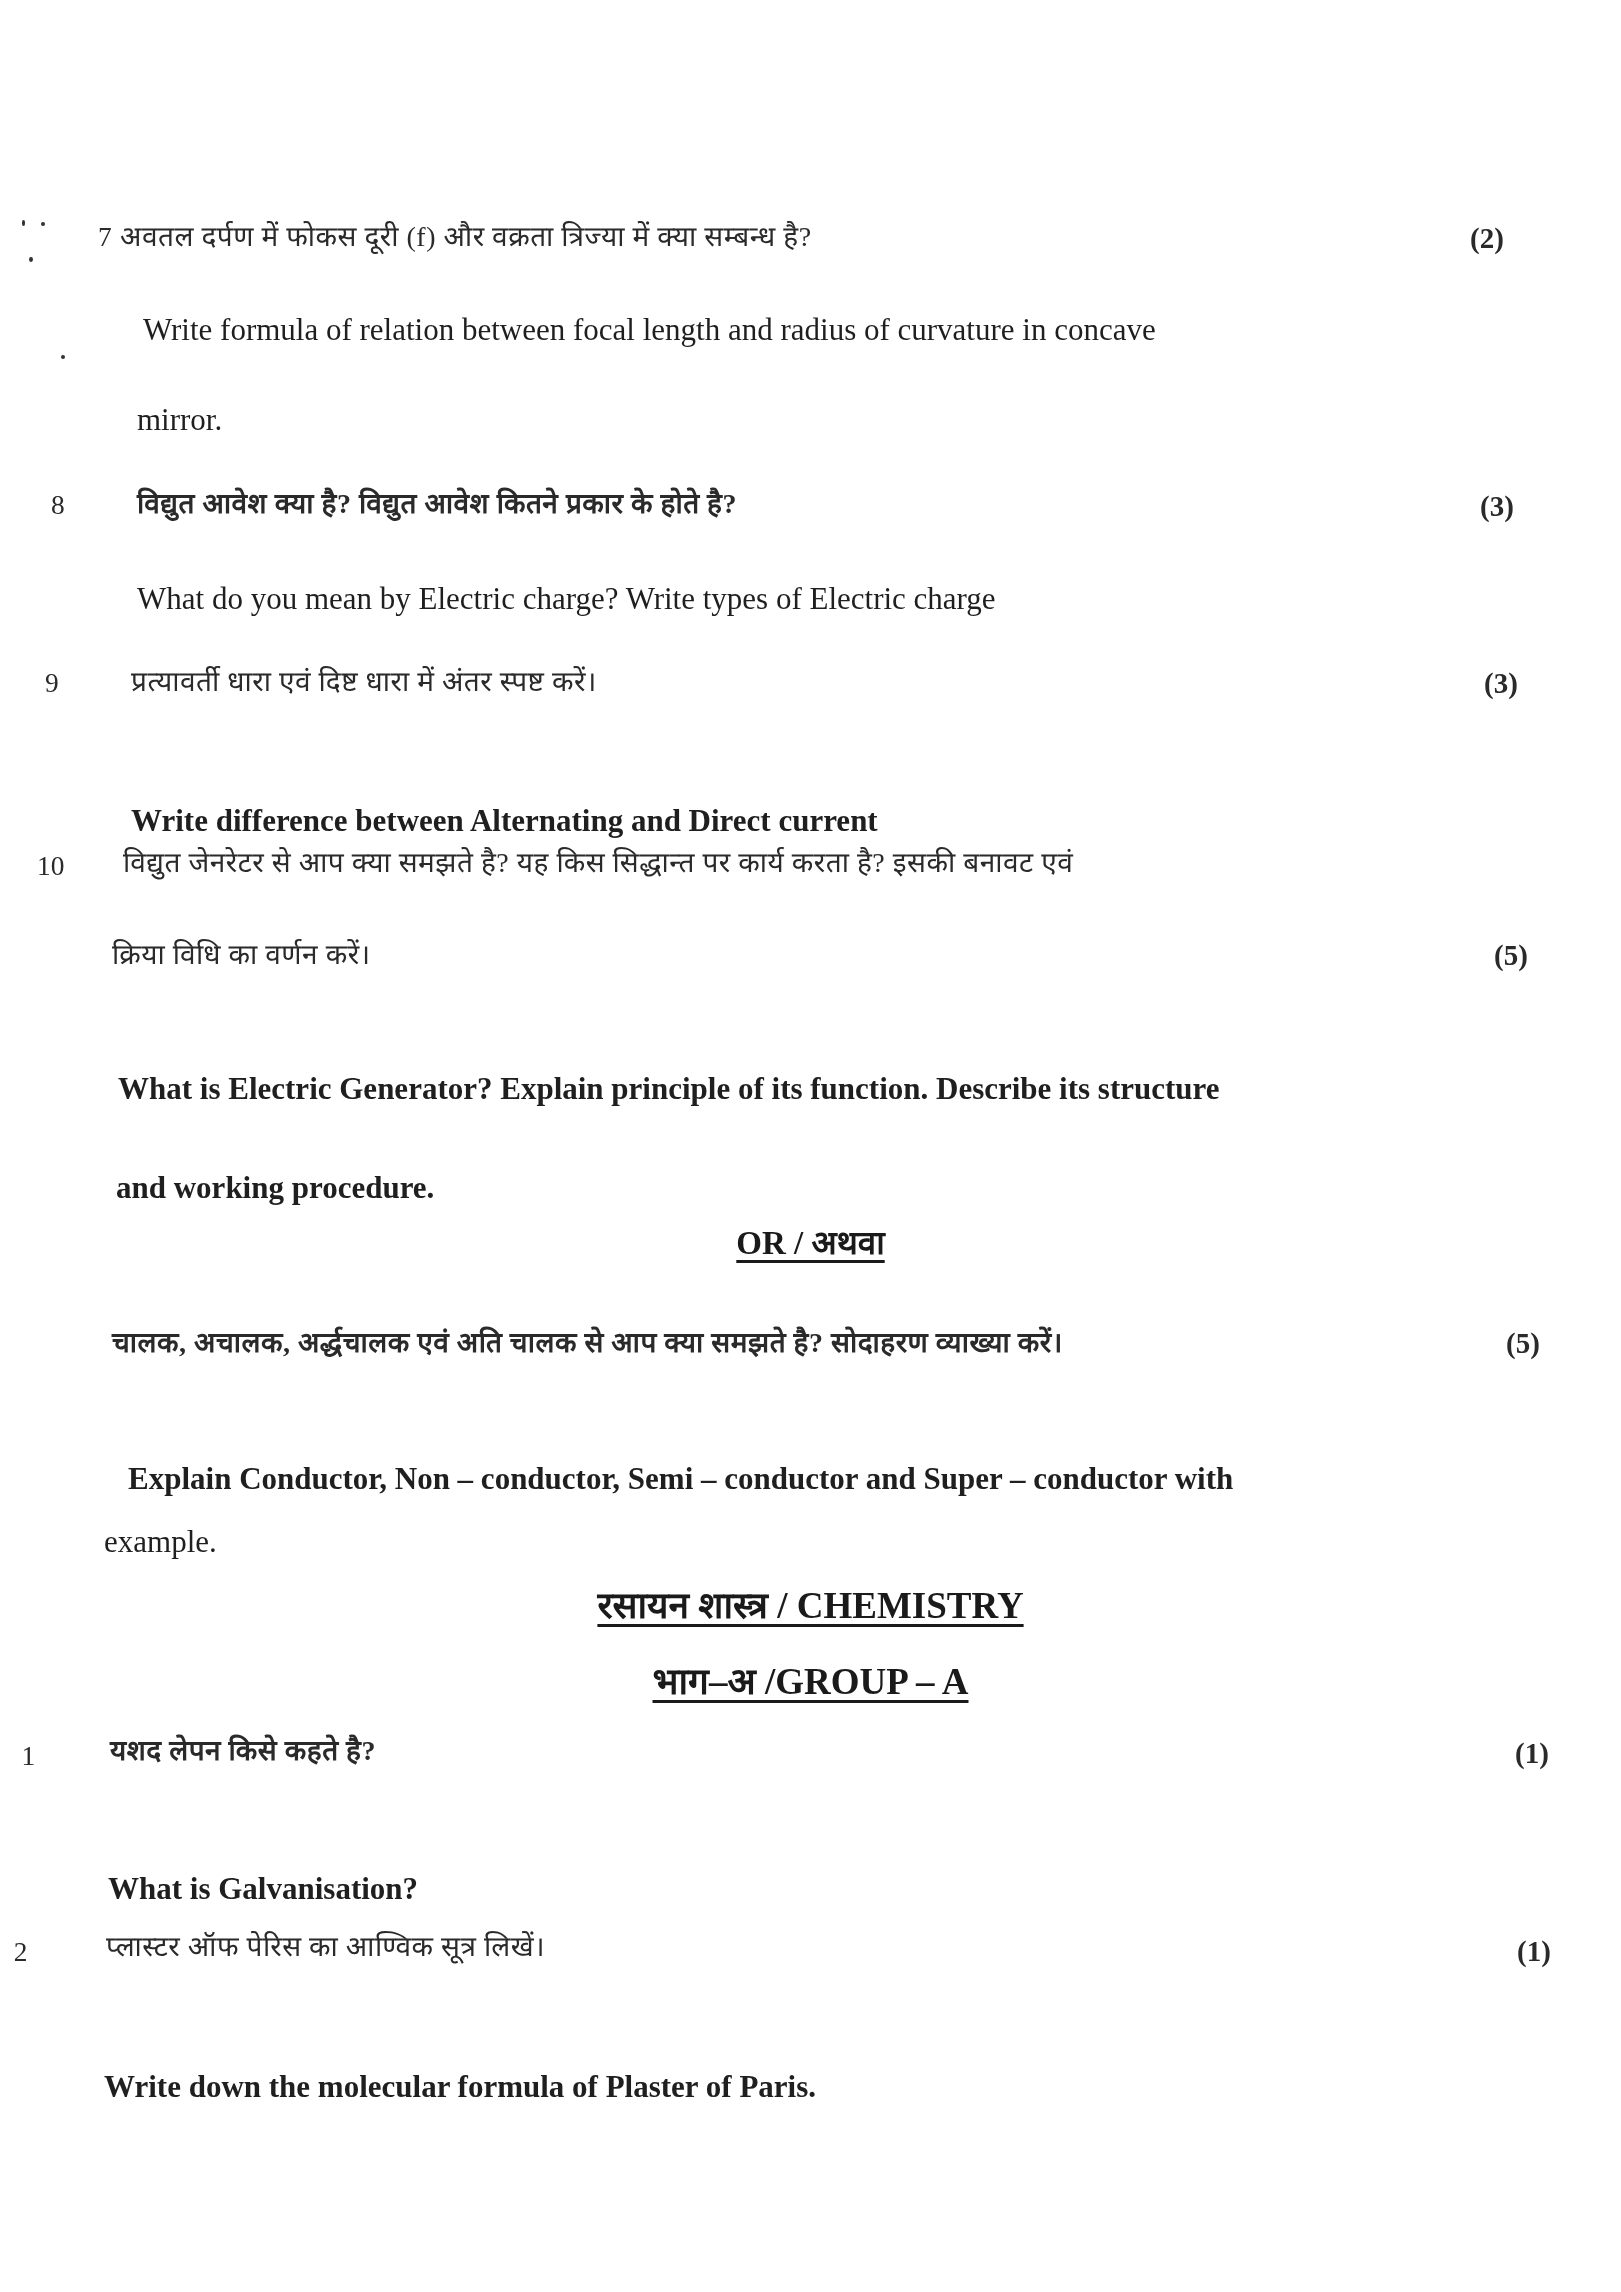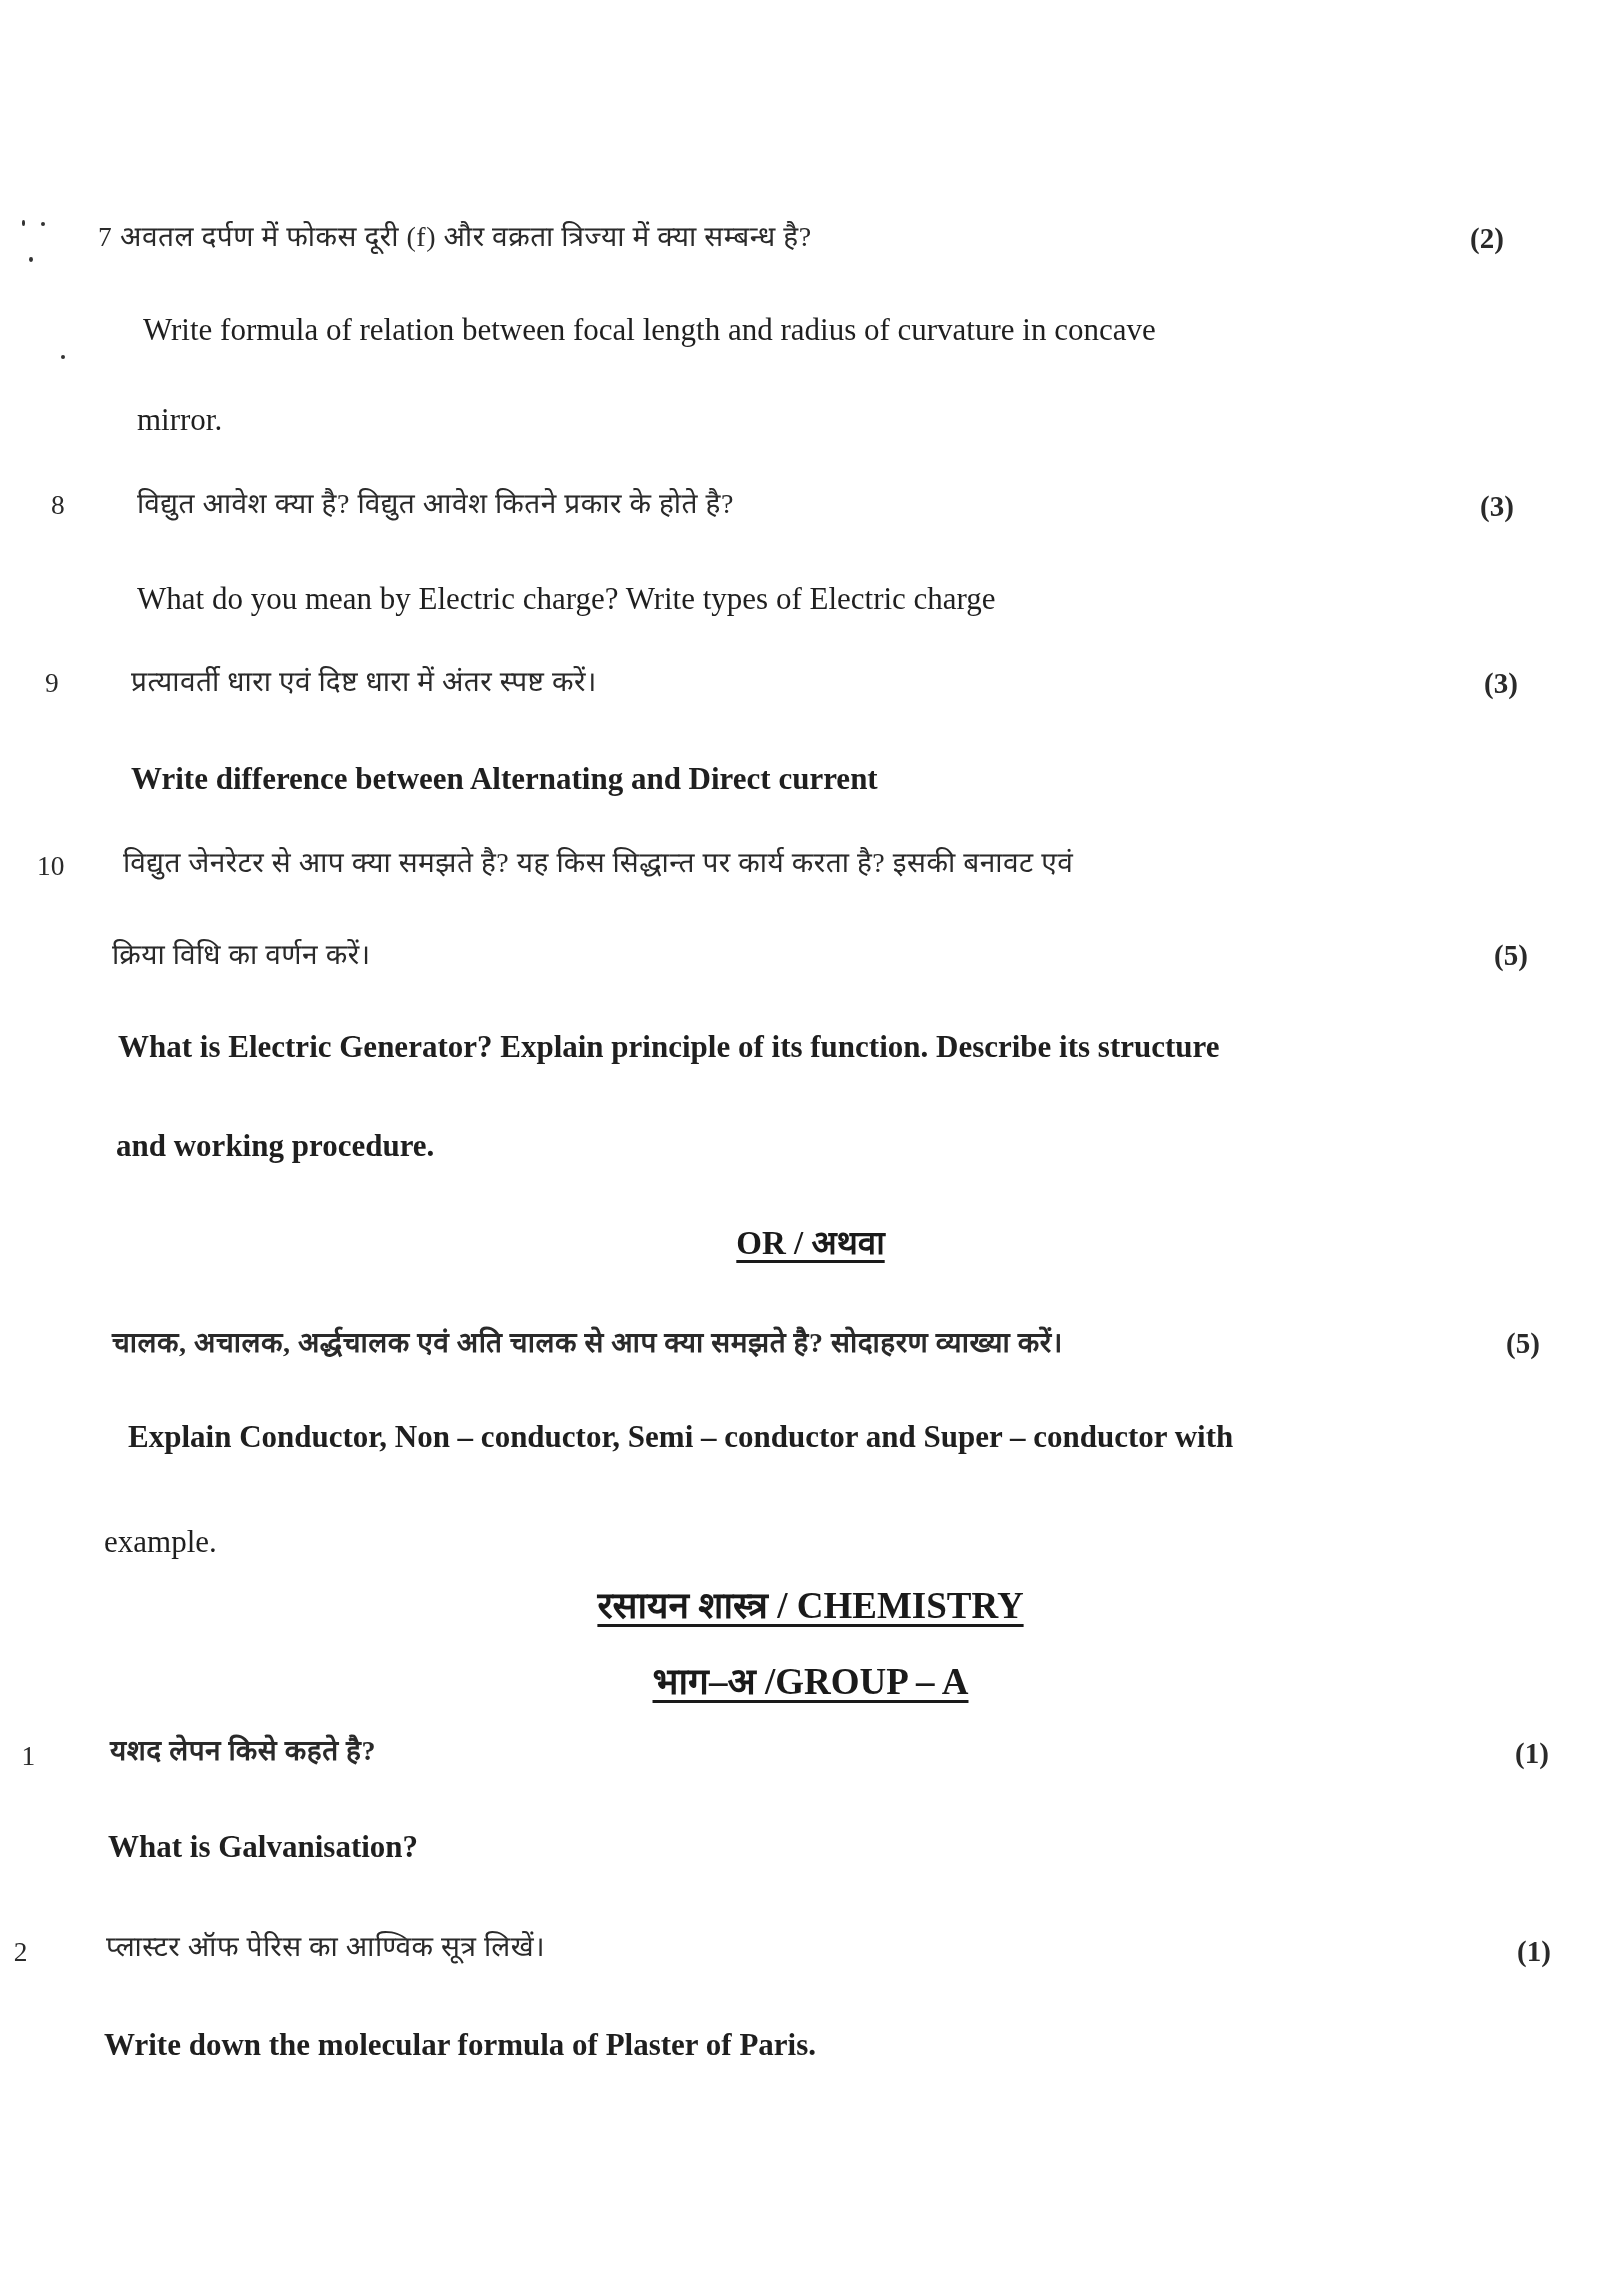--- a/index.html
+++ b/index.html
@@ -1,21 +1,21 @@
 <!DOCTYPE html>
 <html><head>
 <meta charset="utf-8">
 <style>
   html, body { margin:0; padding:0; background:#ffffff; }
   body { width:1621px; height:2293px; position:relative; overflow:hidden;
          font-family:"Liberation Serif", "DejaVu Serif", serif; color:#1a1a1a; }
   .line { position:absolute; white-space:nowrap; line-height:1; }
   .hi { font-size:28px; color:#2a2a2a; letter-spacing:0.5px; }
   .en { font-size:31px; color:#1f1f1f; }
-  .en.bold { font-weight:bold; }
+  .en.bold { font-weight:bold;margin-top:42px; }
   .num { position:absolute; font-size:27.4px; color:#2a2a2a; }
   .marks { position:absolute; font-size:29px; font-weight:bold; color:#2a2a2a; }
   .heading { position:absolute; left:0; width:1621px; text-align:center; font-size:37px;
              font-weight:bold; color:#1a1a1a; }
   .heading span { text-decoration:underline; text-underline-offset:5.9px; }
   .speck { position:absolute; background:#333; border-radius:50%; }
 </style>
 </head>
 <body>
 
@@ -24,21 +24,21 @@
 <div class="speck" style="left:29px;top:257px;width:3.9px;height:4.9px;"></div>
 <div class="speck" style="left:61px;top:355px;width:3.9px;height:3.9px;"></div>
 
 <div class="num" style="left:98px;top:222px;">7</div>
 <div class="line hi" style="left:120px;top:223px;">अवतल दर्पण में फोकस दूरी (f) और वक्रता त्रिज्या में क्या सम्बन्ध है?</div>
 <div class="marks" style="left:1470px;top:222px;">(2)</div>
 <div class="line en" style="left:143px;top:314px;">Write formula of relation between focal length and radius of curvature in concave</div>
 <div class="line en" style="left:137px;top:404px;">mirror.</div>
 
 <div class="num" style="left:51px;top:490px;">8</div>
-<div class="line hi" style="left:137px;top:490px;">विद्युत आवेश क्या है? विद्युत आवेश कितने प्रकार के होते है?</div>
+<div class="line hi" style="left:137px;top:490px;font-weight:bold;">विद्युत आवेश क्या है? विद्युत आवेश कितने प्रकार के होते है?</div>
 <div class="marks" style="left:1480px;top:490px;">(3)</div>
 <div class="line en" style="left:137px;top:583px;">What do you mean by Electric charge? Write types of Electric charge</div>
 
 <div class="num" style="left:45px;top:668px;">9</div>
 <div class="line hi" style="left:131px;top:668px;">प्रत्यावर्ती धारा एवं दिष्ट धारा में अंतर स्पष्ट करें।</div>
 <div class="marks" style="left:1484px;top:667px;">(3)</div>
 <div class="line en bold" style="left:131px;top:763px;">Write difference between Alternating and Direct current</div>
 
 <div class="num" style="left:37px;top:851px;">10</div>
 <div class="line hi" style="left:123px;top:849px;">विद्युत जेनरेटर से आप क्या समझते है? यह किस सिद्धान्त पर कार्य करता है? इसकी बनावट एवं</div>

